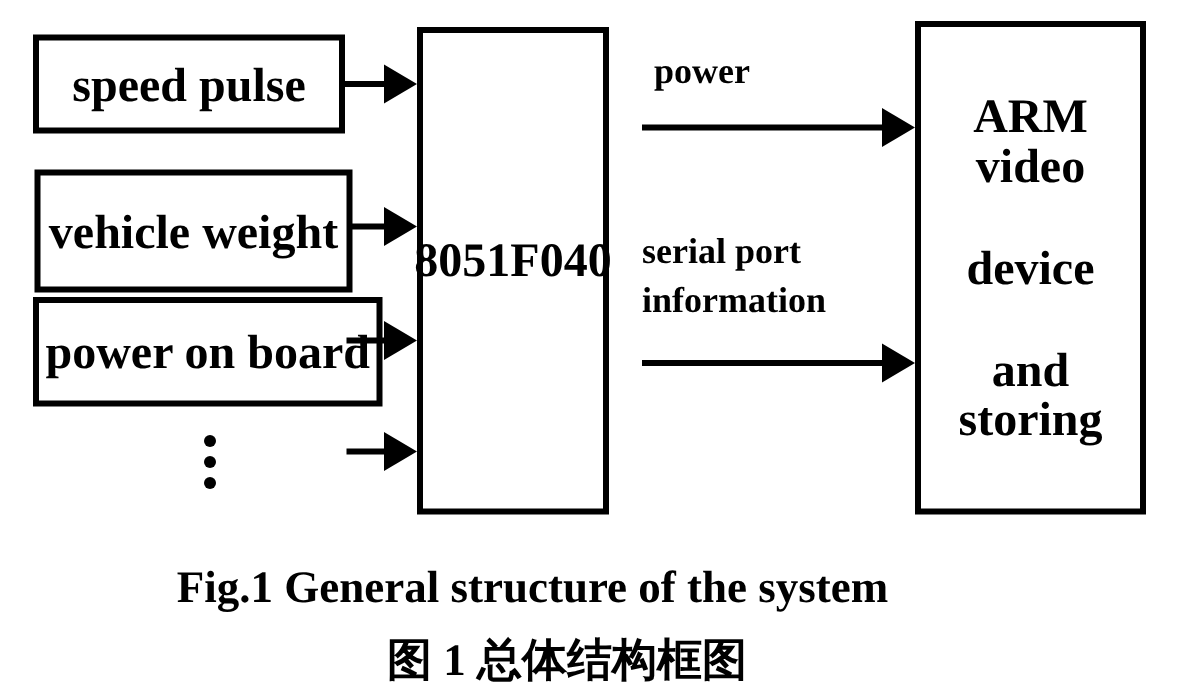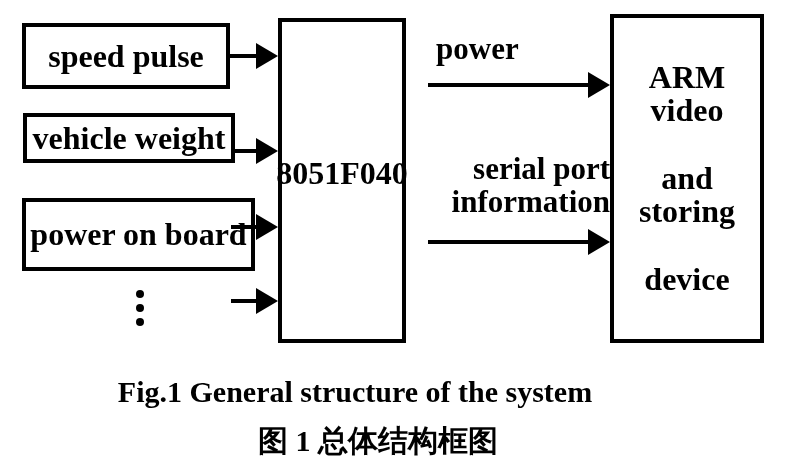--- a/index.html
+++ b/index.html
@@ -45,36 +45,36 @@
   }
   .dot {
     position: absolute;
     width: 8px;
     height: 8px;
     border-radius: 50%;
     background: #000000;
   }
   .flow-label {
     position: absolute;
-    font-size: 31px;
+    font-size: 24px;
     line-height: 33px;
-    text-align: right;
+    text-align: left;
     white-space: nowrap;
   }
   .caption {
     position: absolute;
     transform: translateX(-50%);
     font-size: 30px;
     line-height: 34px;
     white-space: nowrap;
     text-align: left;
   }
   
   #box-speed   { left: 22px;  top: 23px;  width: 208px; height: 66px; }
-  #box-weight  { left: 23px;  top: 113px; width: 212px; height: 50px; }
+  #box-weight  { left: 23px;  top: 113px; width: 212px; height: 82px; }
   #box-power   { left: 22px;  top: 198px; width: 233px; height: 73px; }
   #box-mcu     { left: 278px; top: 18px;  width: 128px; height: 325px; padding-bottom: 14px; }
   #box-arm     { left: 610px; top: 14px;  width: 154px; height: 329px; gap: 35px; }
 </style>
 </head>
 <body>
 
 <div id="canvas">
 
   <div id="box-speed" class="box">
@@ -92,22 +92,22 @@
     <div class="dot" style="left:136px; top:304px;"></div>
     <div class="dot" style="left:136px; top:318px;"></div>
   </div>
 
   <div id="box-mcu" class="box">
     <span>8051F040</span>
   </div>
 
   <div id="box-arm" class="box">
     <span>ARM video</span>
+    <span>device</span>
     <span>and storing</span>
-    <span>device</span>
   </div>
 
   <div>
     <div class="hline" style="left:228px; top:54px; width:30px;"></div>
     <div class="arrowhead" style="left:256px; top:43px;"></div>
   </div>
   <div>
     <div class="hline" style="left:233px; top:149px; width:25px;"></div>
     <div class="arrowhead" style="left:256px; top:138px;"></div>
   </div>

